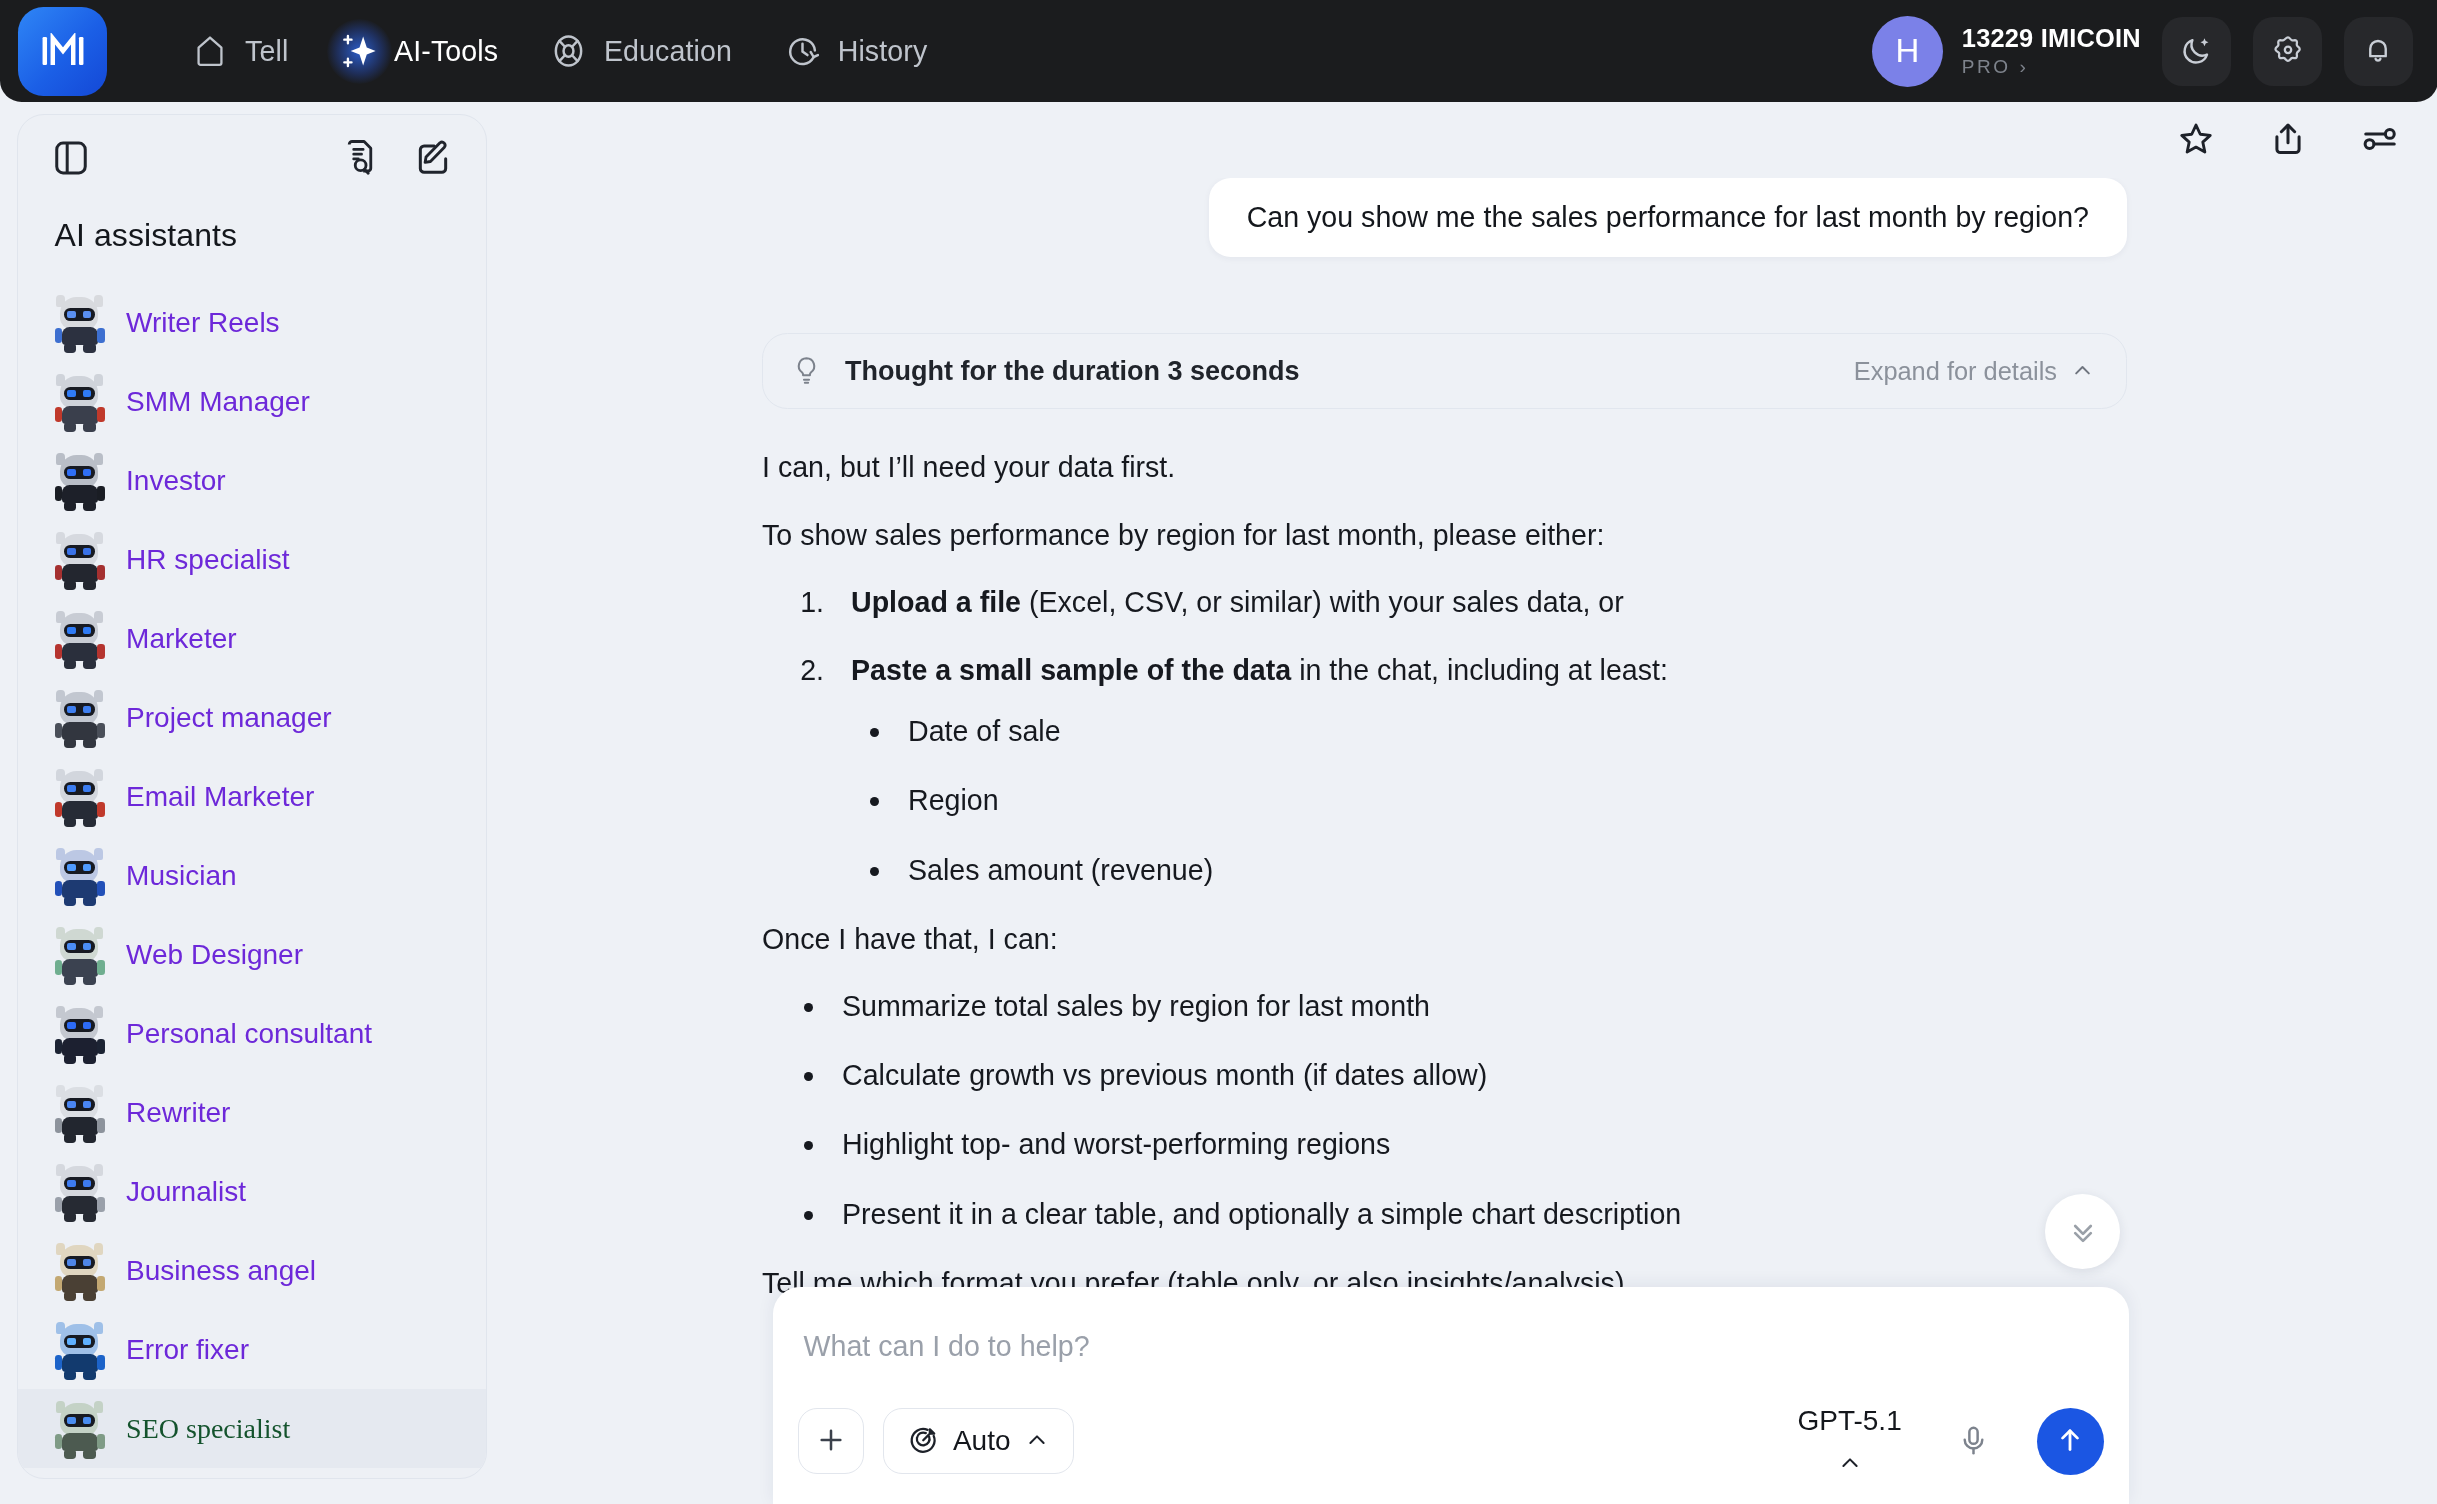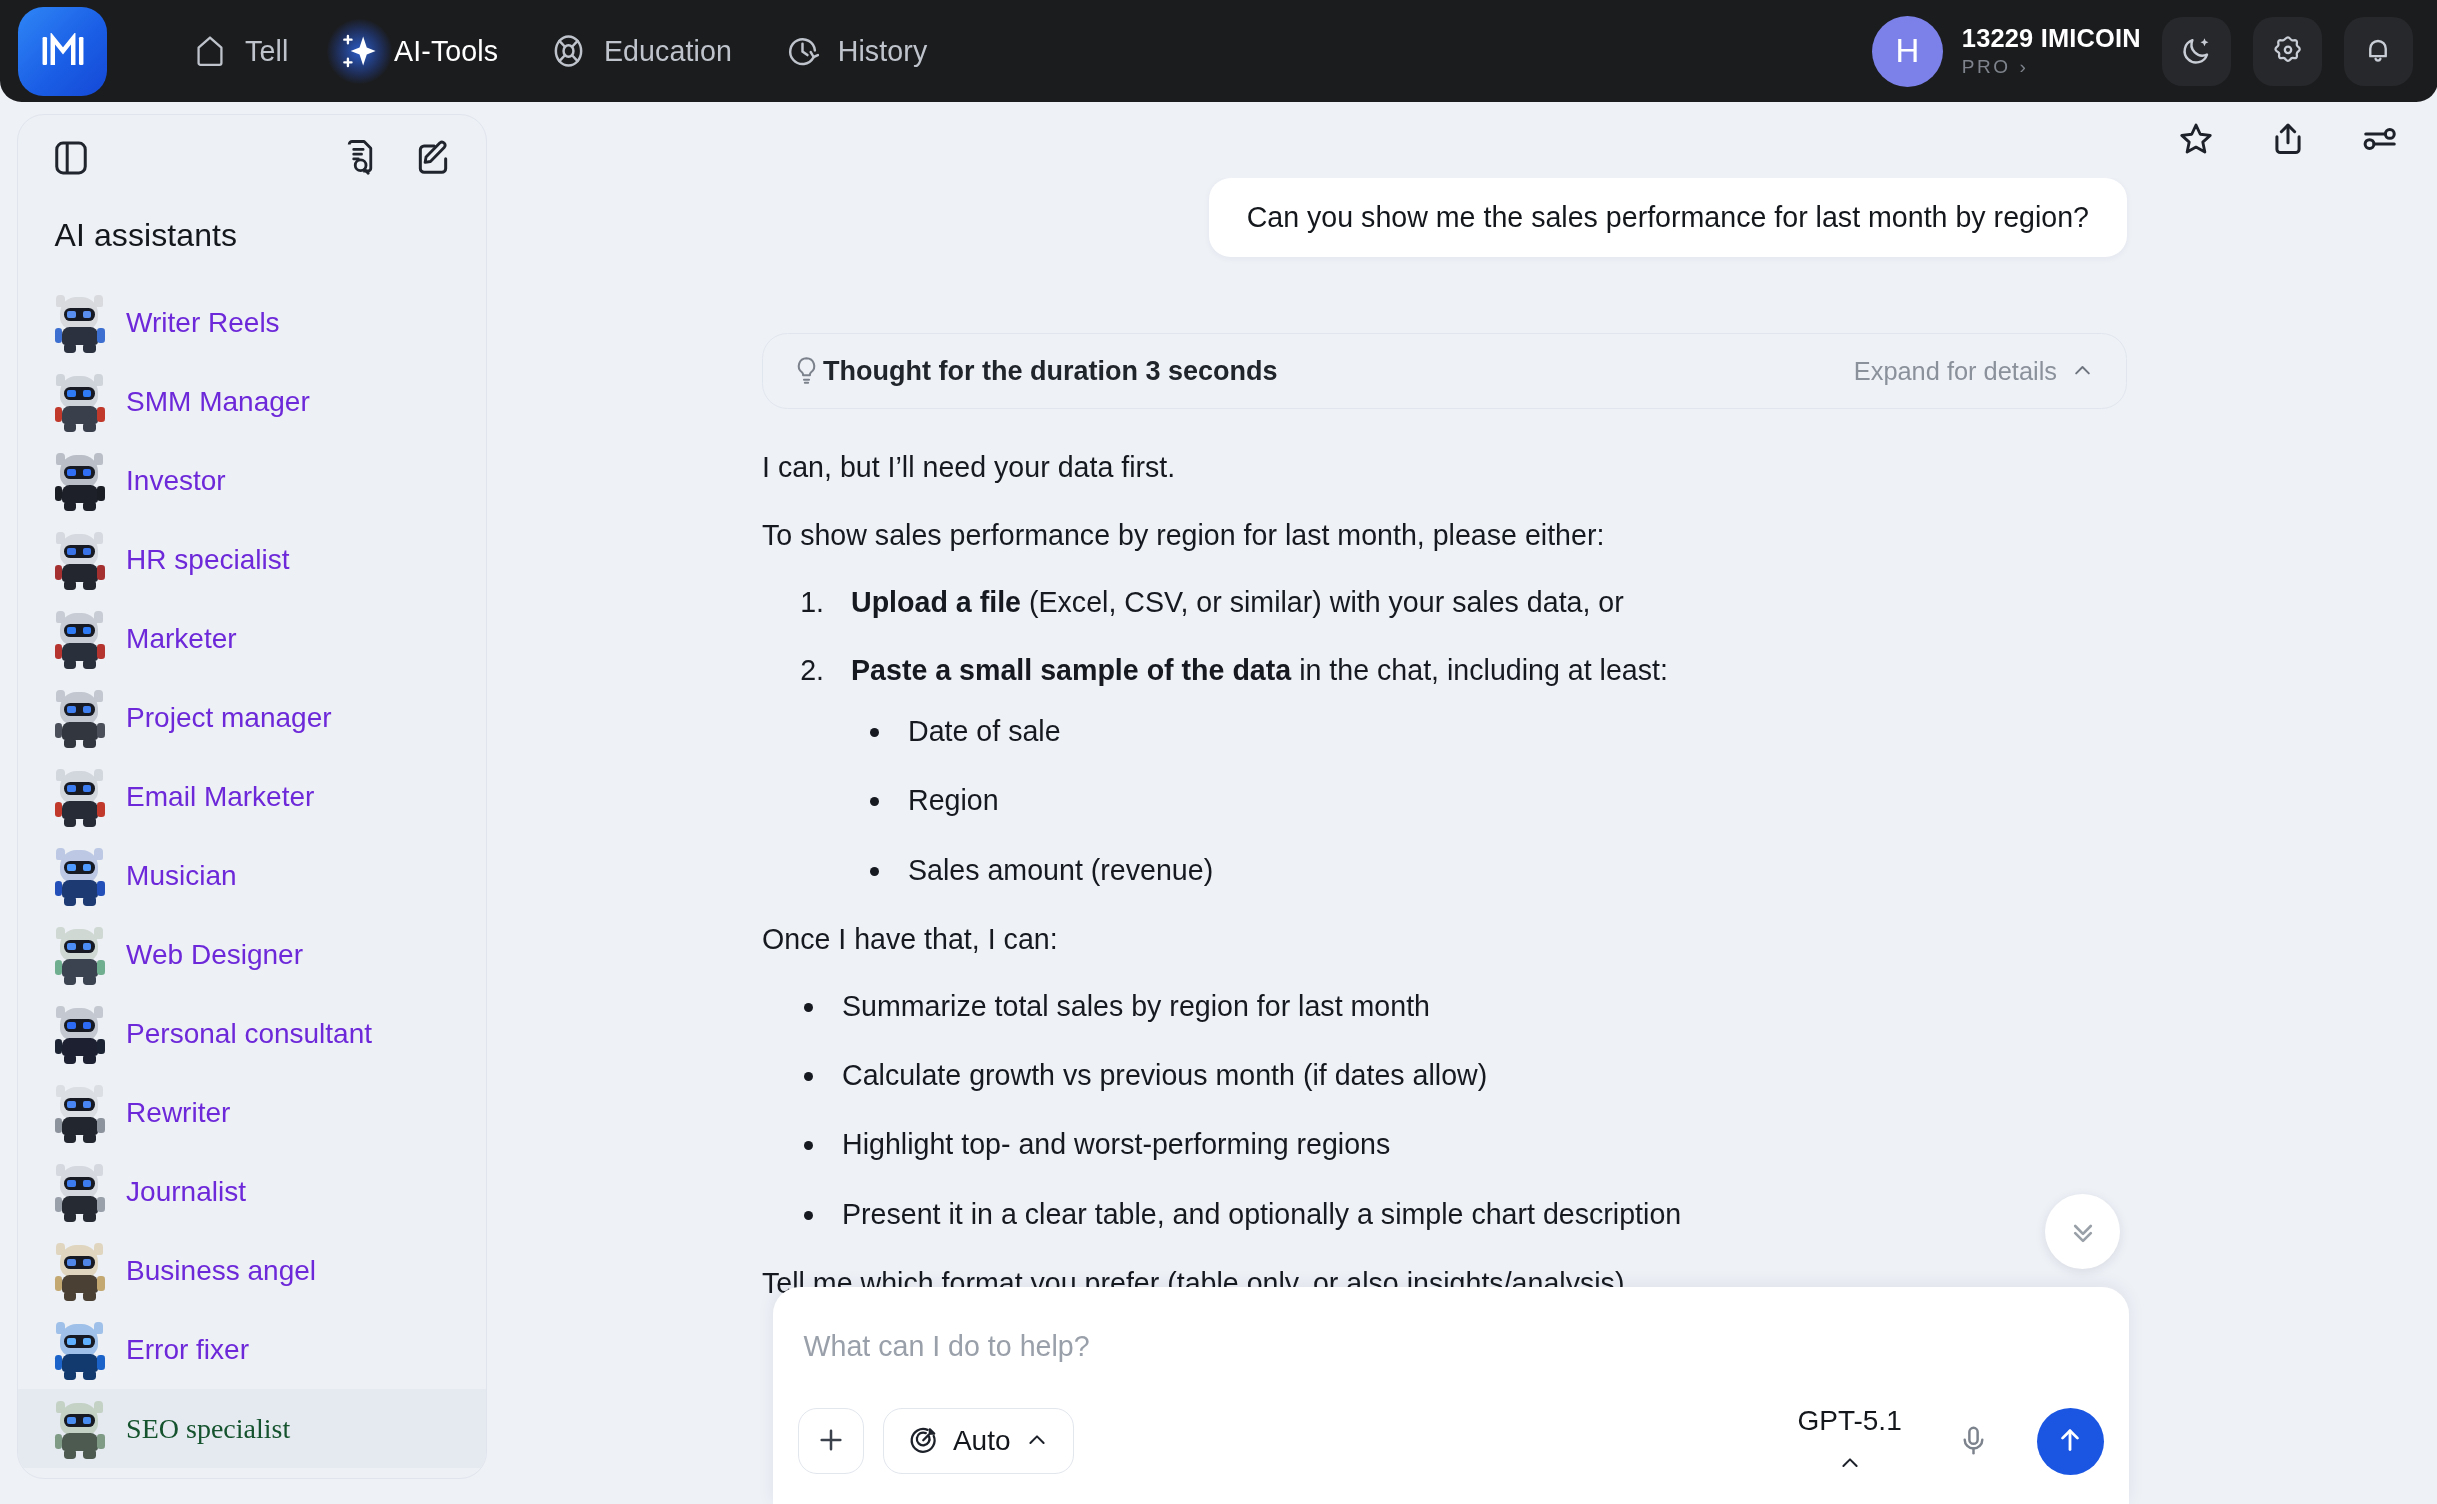--- a/index.html
+++ b/index.html
@@ -131,21 +131,21 @@
     background:#ffffff; border-radius: 21.6px;
     padding: 23px 38px; font-size: 28.6px; color:#14171c;
     box-shadow: 0 1.3px 6.3px rgba(30,40,70,.05);
     max-width: 1079px;
   }
 
   .thought {
     margin: 76px 292px 0 254px;
     border: 1.3px solid #e1e6ee; border-radius: 25.4px;
     height: 76px; display:flex; align-items:center;
-    padding: 0 32px 0 29px; gap: 2px;
+    padding: 0 32px 0 29px; gap: 24px;
   }
   .thought-label { font-size: 27px; color: #20242b; font-weight: 600; white-space: nowrap;}
   .thought-right { margin-left:auto; display:flex; align-items:center; gap: 14px; }
   .thought-expand { font-size: 25.4px; color: #8b919b; white-space: nowrap;}
 
   .answer { padding: 39px 330px 0 254px; }
   .answer p { font-size: 28.6px; color: #16191f; margin-bottom: 29px; line-height: 1.35; }
   .answer ol { margin: 23px 0 0 0; padding-left: 70px; }
   .answer ol > li {
     font-size: 28.6px; color:#16191f; margin-bottom: 29px; line-height: 1.35;

